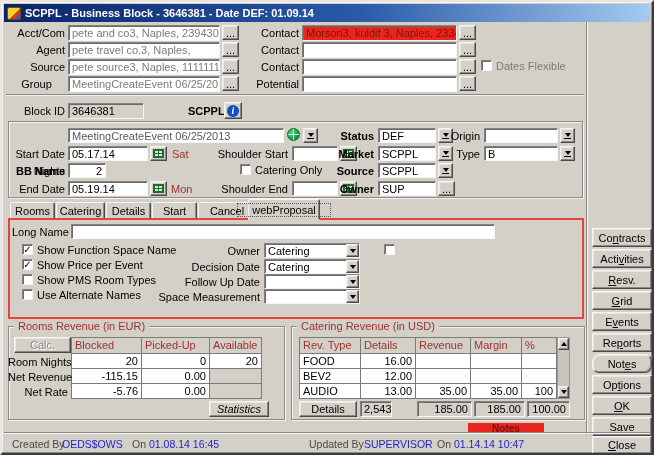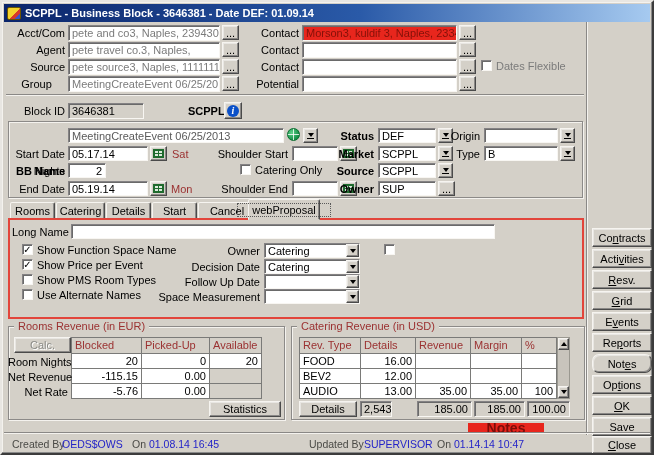--- a/index.html
+++ b/index.html
@@ -57,21 +57,21 @@
       padding:1px 3px 0 3px;white-space:nowrap;overflow:hidden;}
   .cell.num{text-align:right;}
   .cell.hdr{background:#d4d0c8;color:#9b3131;}
   .cell.gray{background:#d4d0c8;}
   .grid{position:absolute;display:grid;border-right:1px solid #7a7a78;border-bottom:1px solid #7a7a78;}
   .statusbar{position:absolute;left:2px;bottom:2px;right:2px;height:19px;
       border-top:1px solid #8a8886;box-shadow:inset 0 1px 0 #f4f2ee;font-size:10.5px;color:#4a4a46;}
   .blue{color:#2424c8;}
   .sbtn{position:absolute;left:590px;width:60px;height:19px;}
   .notesbadge{position:absolute;left:466px;top:421px;width:76px;height:11px;background:#e8261d;
-      color:#7b0d08;font-weight:bold;font-size:14px;text-align:center;line-height:11px;}
+      color:#7b0d08;font-weight:bold;font-size:10px;text-align:center;line-height:11px;}
   .redfield{background:#e8261d;color:#841109;}
   u{text-decoration:underline;}
 </style>
 </head>
 <body>
 
 <div class="win">
 
   <div class="titlebar">
     <span class="appicon"></span>
@@ -289,21 +289,21 @@
     <div class="cell num">-115.15</div>
     <div class="cell num">0.00</div>
     <div class="cell num gray"></div>
     <div class="cell num">-5.76</div>
     <div class="cell num">0.00</div>
     <div class="cell num gray"></div>
   </div>
   <div class="lbl" style="left:6px;top:354px;width:60px;">Room Nights</div>
   <div class="lbl" style="left:6px;top:369px;width:60px;">Net Revenue</div>
   <div class="lbl" style="left:6px;top:384px;width:60px;">Net Rate</div>
-  <div class="raised" style="left:207px;top:399px;width:72px;height:16px;">Statistics</div>
+  <div class="raised" style="left:207px;top:399px;width:60px;height:16px;font-style:italic;">Statistics</div>
 
   <div class="etched" style="left:289px;top:324px;width:294px;height:94px;"></div>
   <div class="gtitle" style="left:295px;top:318px;">Catering Revenue (in  USD)</div>
 
   <div class="grid" style="left:297px;top:335px;grid-template-columns:61px 55px 55px 51px 35px;grid-template-rows:16px 15px 15px 15px;">
     <div class="cell hdr">Rev. Type</div>
     <div class="cell hdr">Details</div>
     <div class="cell hdr">Revenue</div>
     <div class="cell hdr">Margin</div>
     <div class="cell hdr">%</div>

